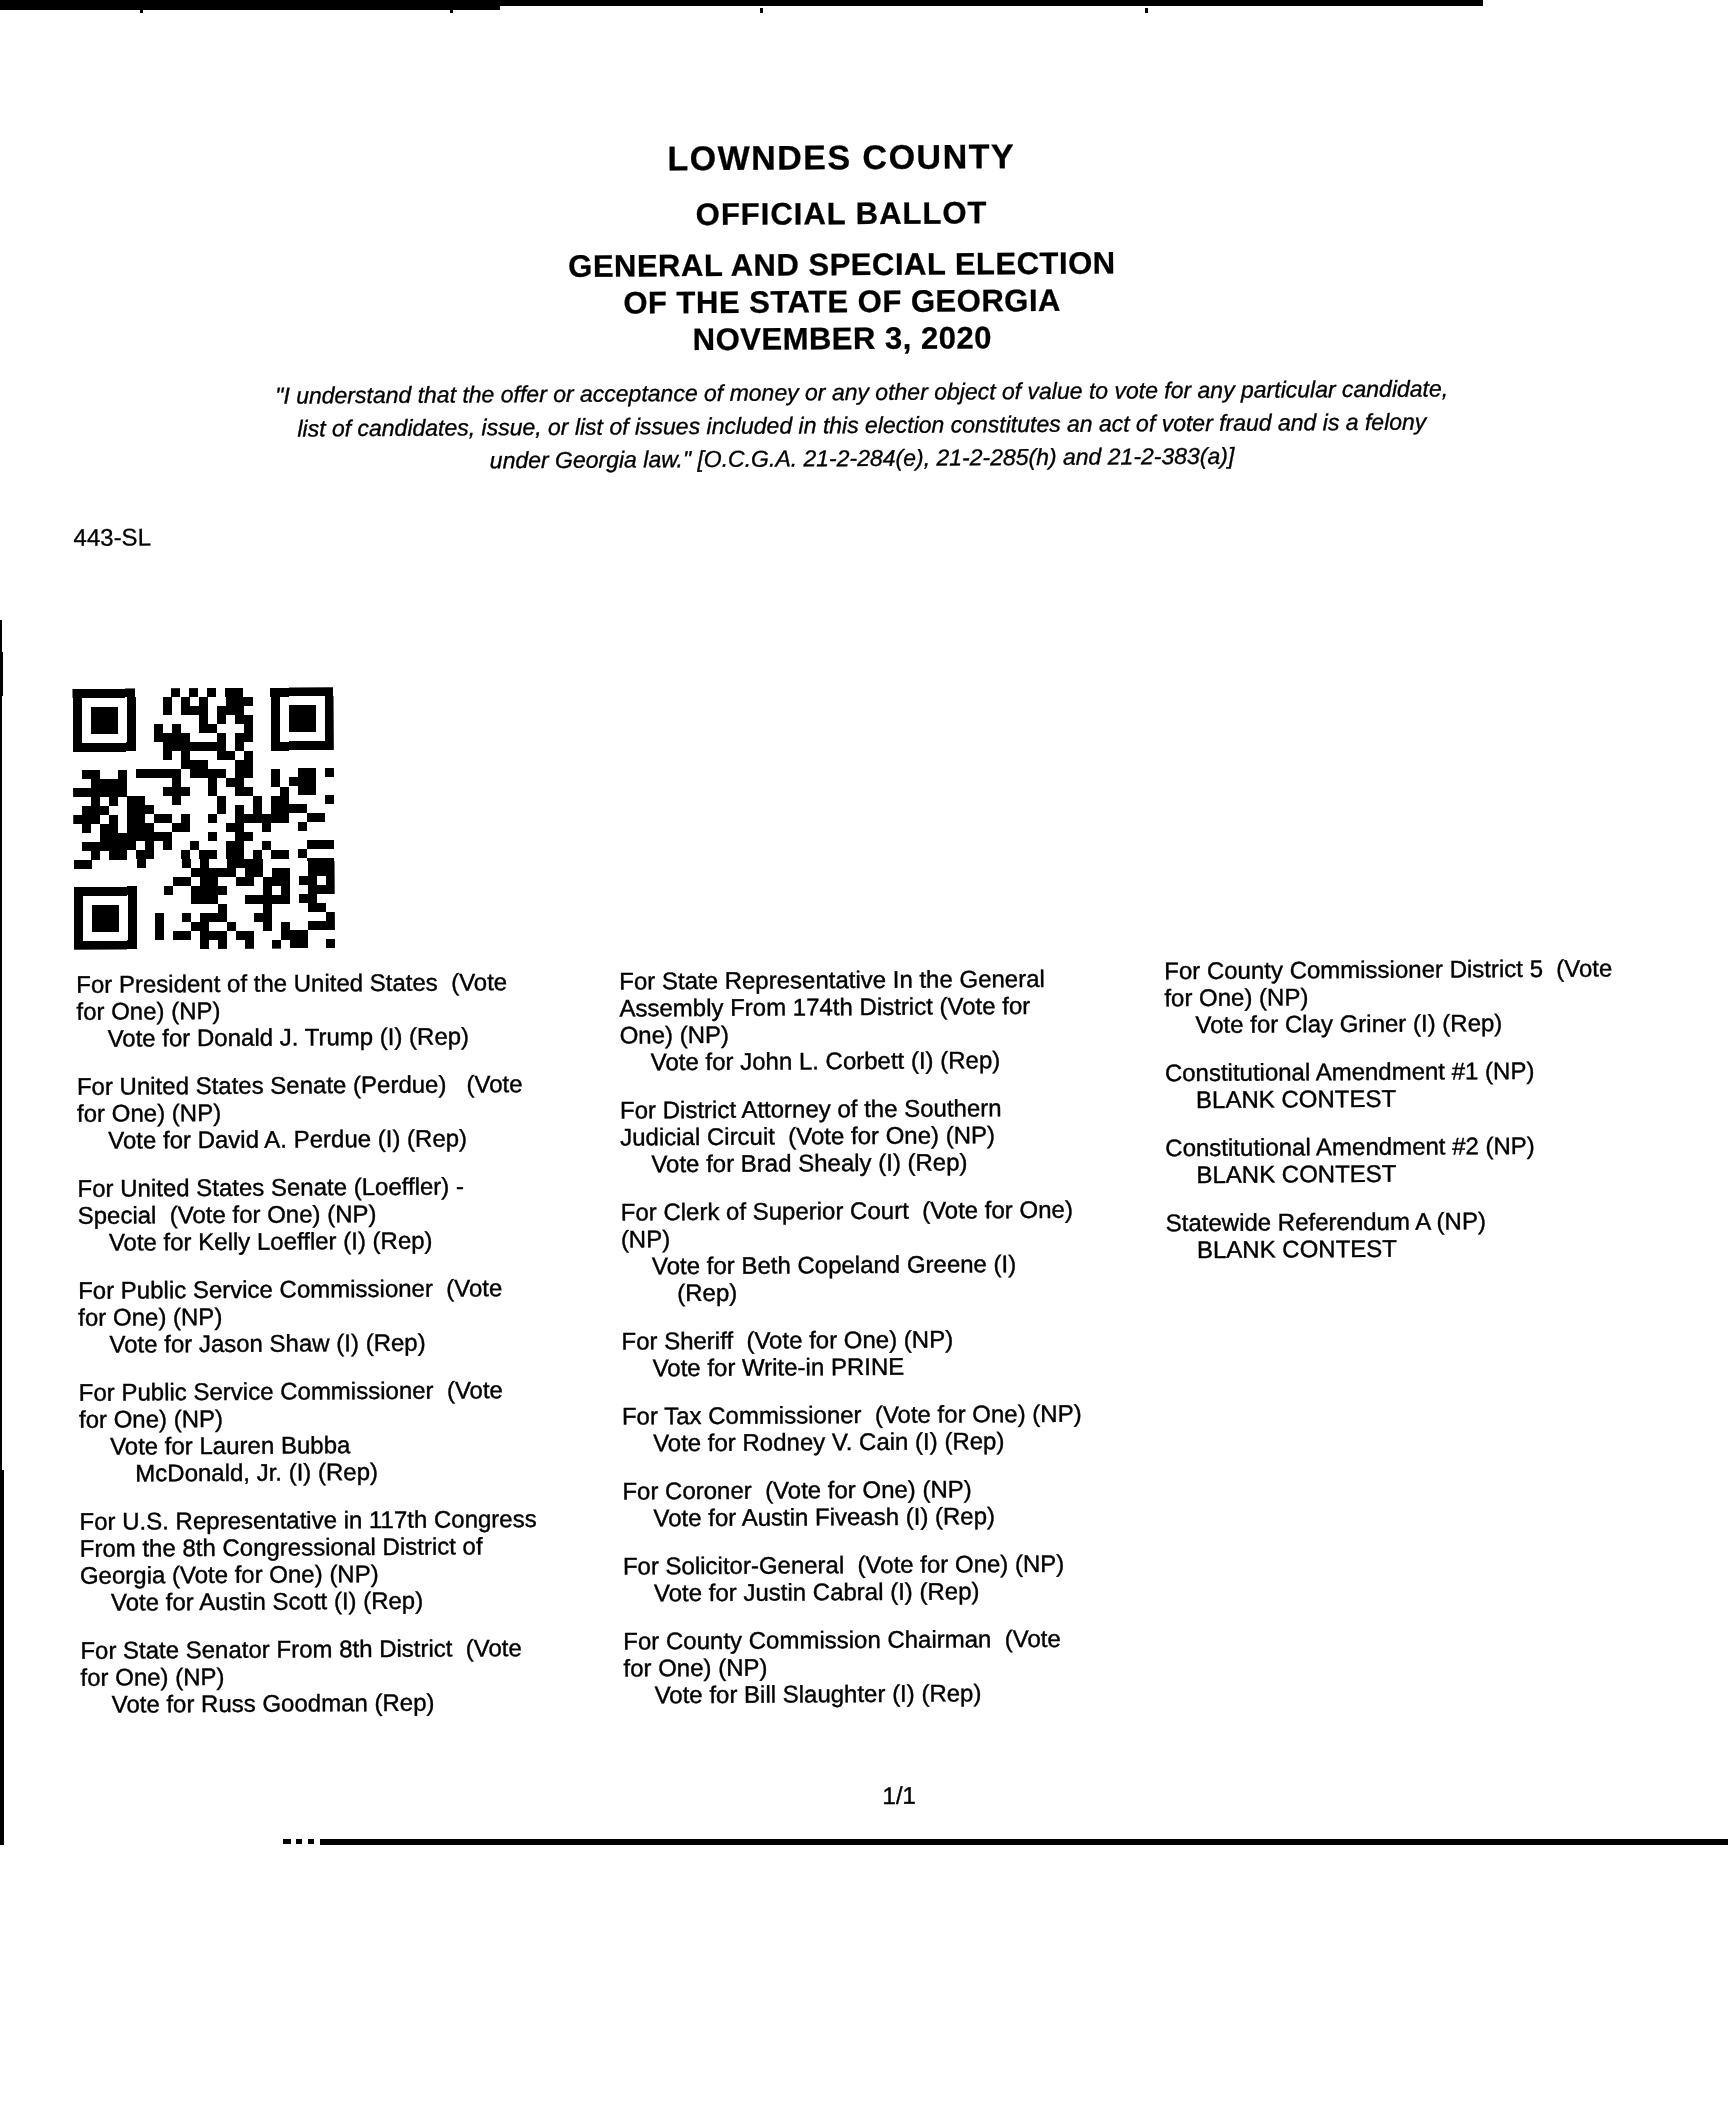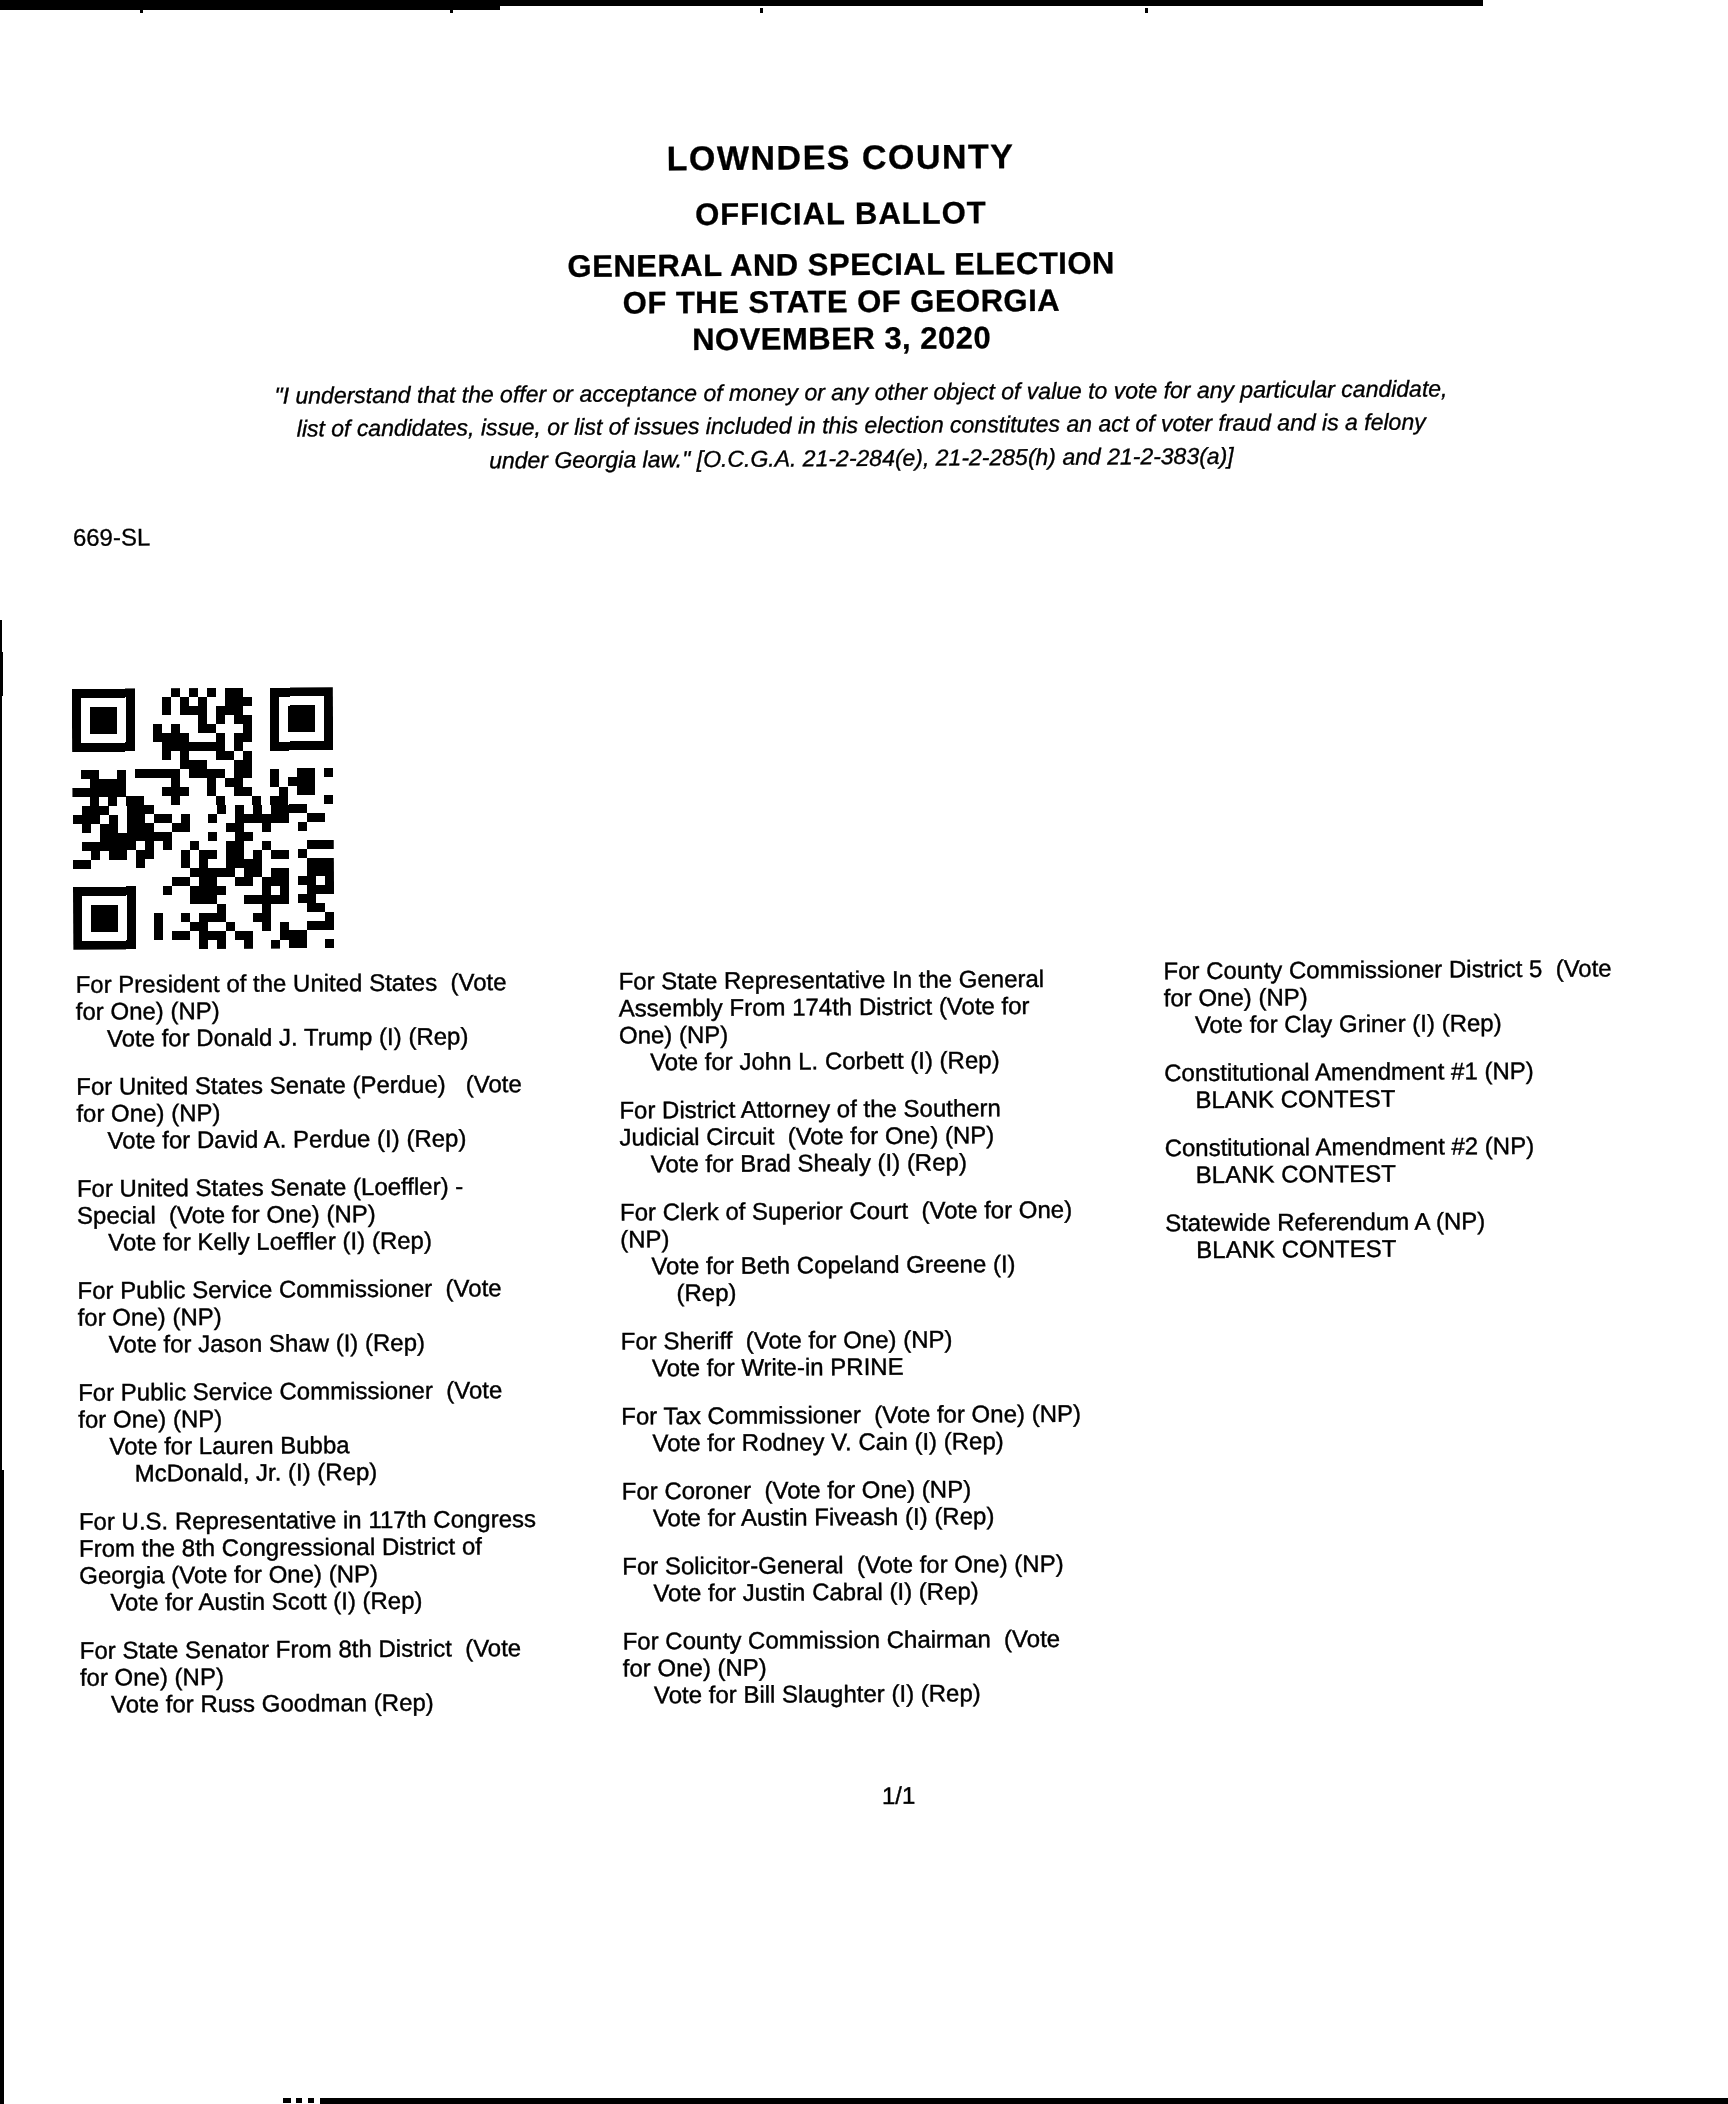--- a/index.html
+++ b/index.html
@@ -1,18 +1,18 @@
 <!DOCTYPE html>
 <html><head>
 <meta charset="utf-8">
 <style>
   html,body{margin:0;padding:0;background:#fff;}
   .page{
     position:relative;
-    width:1728px;height:2104px;
+    width:1728px;height:1845px;
     background:#fff;color:#000;
     font-family:"Liberation Sans","DejaVu Sans",sans-serif;
     overflow:hidden;
   }
   .content{
     position:absolute;inset:0;
     transform:rotate(-0.35deg);
     transform-origin:50% 42%;
   }
   
@@ -84,21 +84,21 @@
         <div>NOVEMBER 3, 2020</div>
       </div>
     </div>
 
     <div class="disclaimer">
       <div>"I understand that the offer or acceptance of money or any other object of value to vote for any particular candidate,</div>
       <div>list of candidates, issue, or list of issues included in this election constitutes an act of voter fraud and is a felony</div>
       <div>under Georgia law." [O.C.G.A. 21-2-284(e), 21-2-285(h) and 21-2-383(a)]</div>
     </div>
 
-    <div class="ballot-code">669-SL</div>
+    <div class="ballot-code">443-SL</div>
 
     <div class="qr"><svg width="261" height="261" shape-rendering="crispEdges">
           <rect x="99" y="0" width="9" height="9" fill="#000"></rect>
           <rect x="117" y="0" width="9" height="9" fill="#000"></rect>
           <rect x="135" y="0" width="9" height="9" fill="#000"></rect>
           <rect x="153" y="0" width="9" height="9" fill="#000"></rect>
           <rect x="162" y="0" width="9" height="9" fill="#000"></rect>
           <rect x="90" y="9" width="9" height="9" fill="#000"></rect>
           <rect x="108" y="9" width="9" height="9" fill="#000"></rect>
           <rect x="126" y="9" width="9" height="9" fill="#000"></rect>

